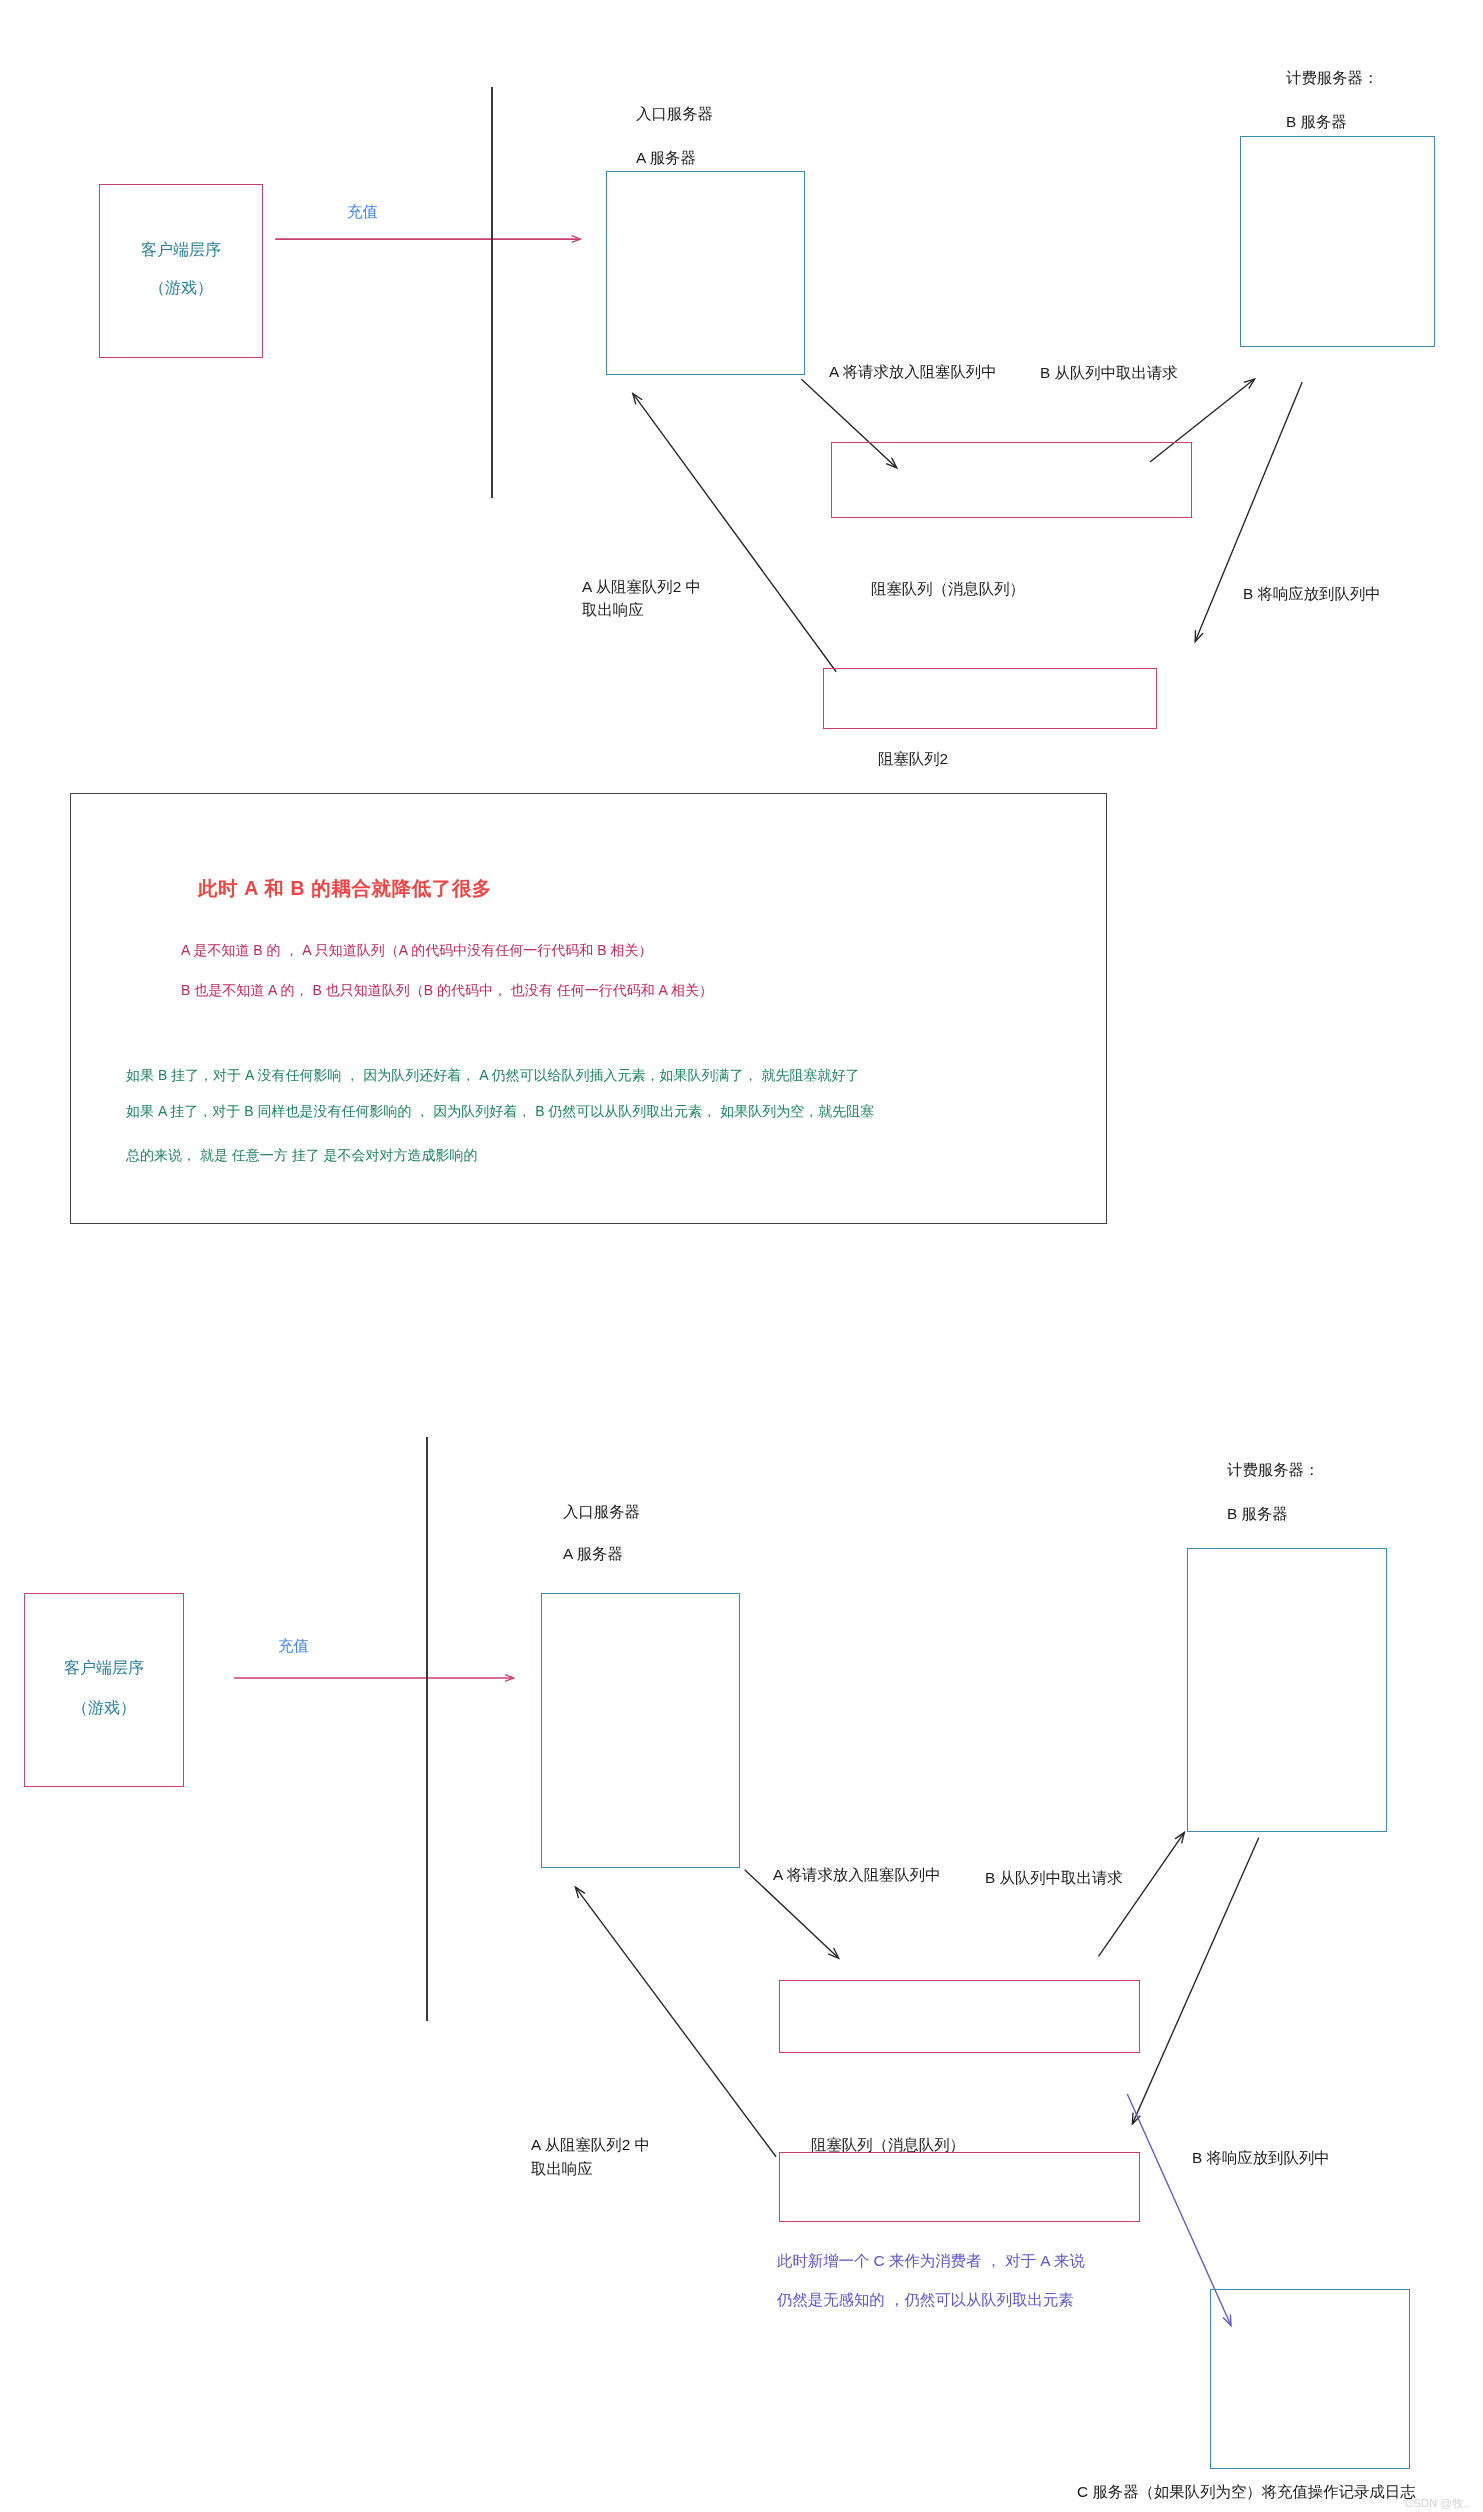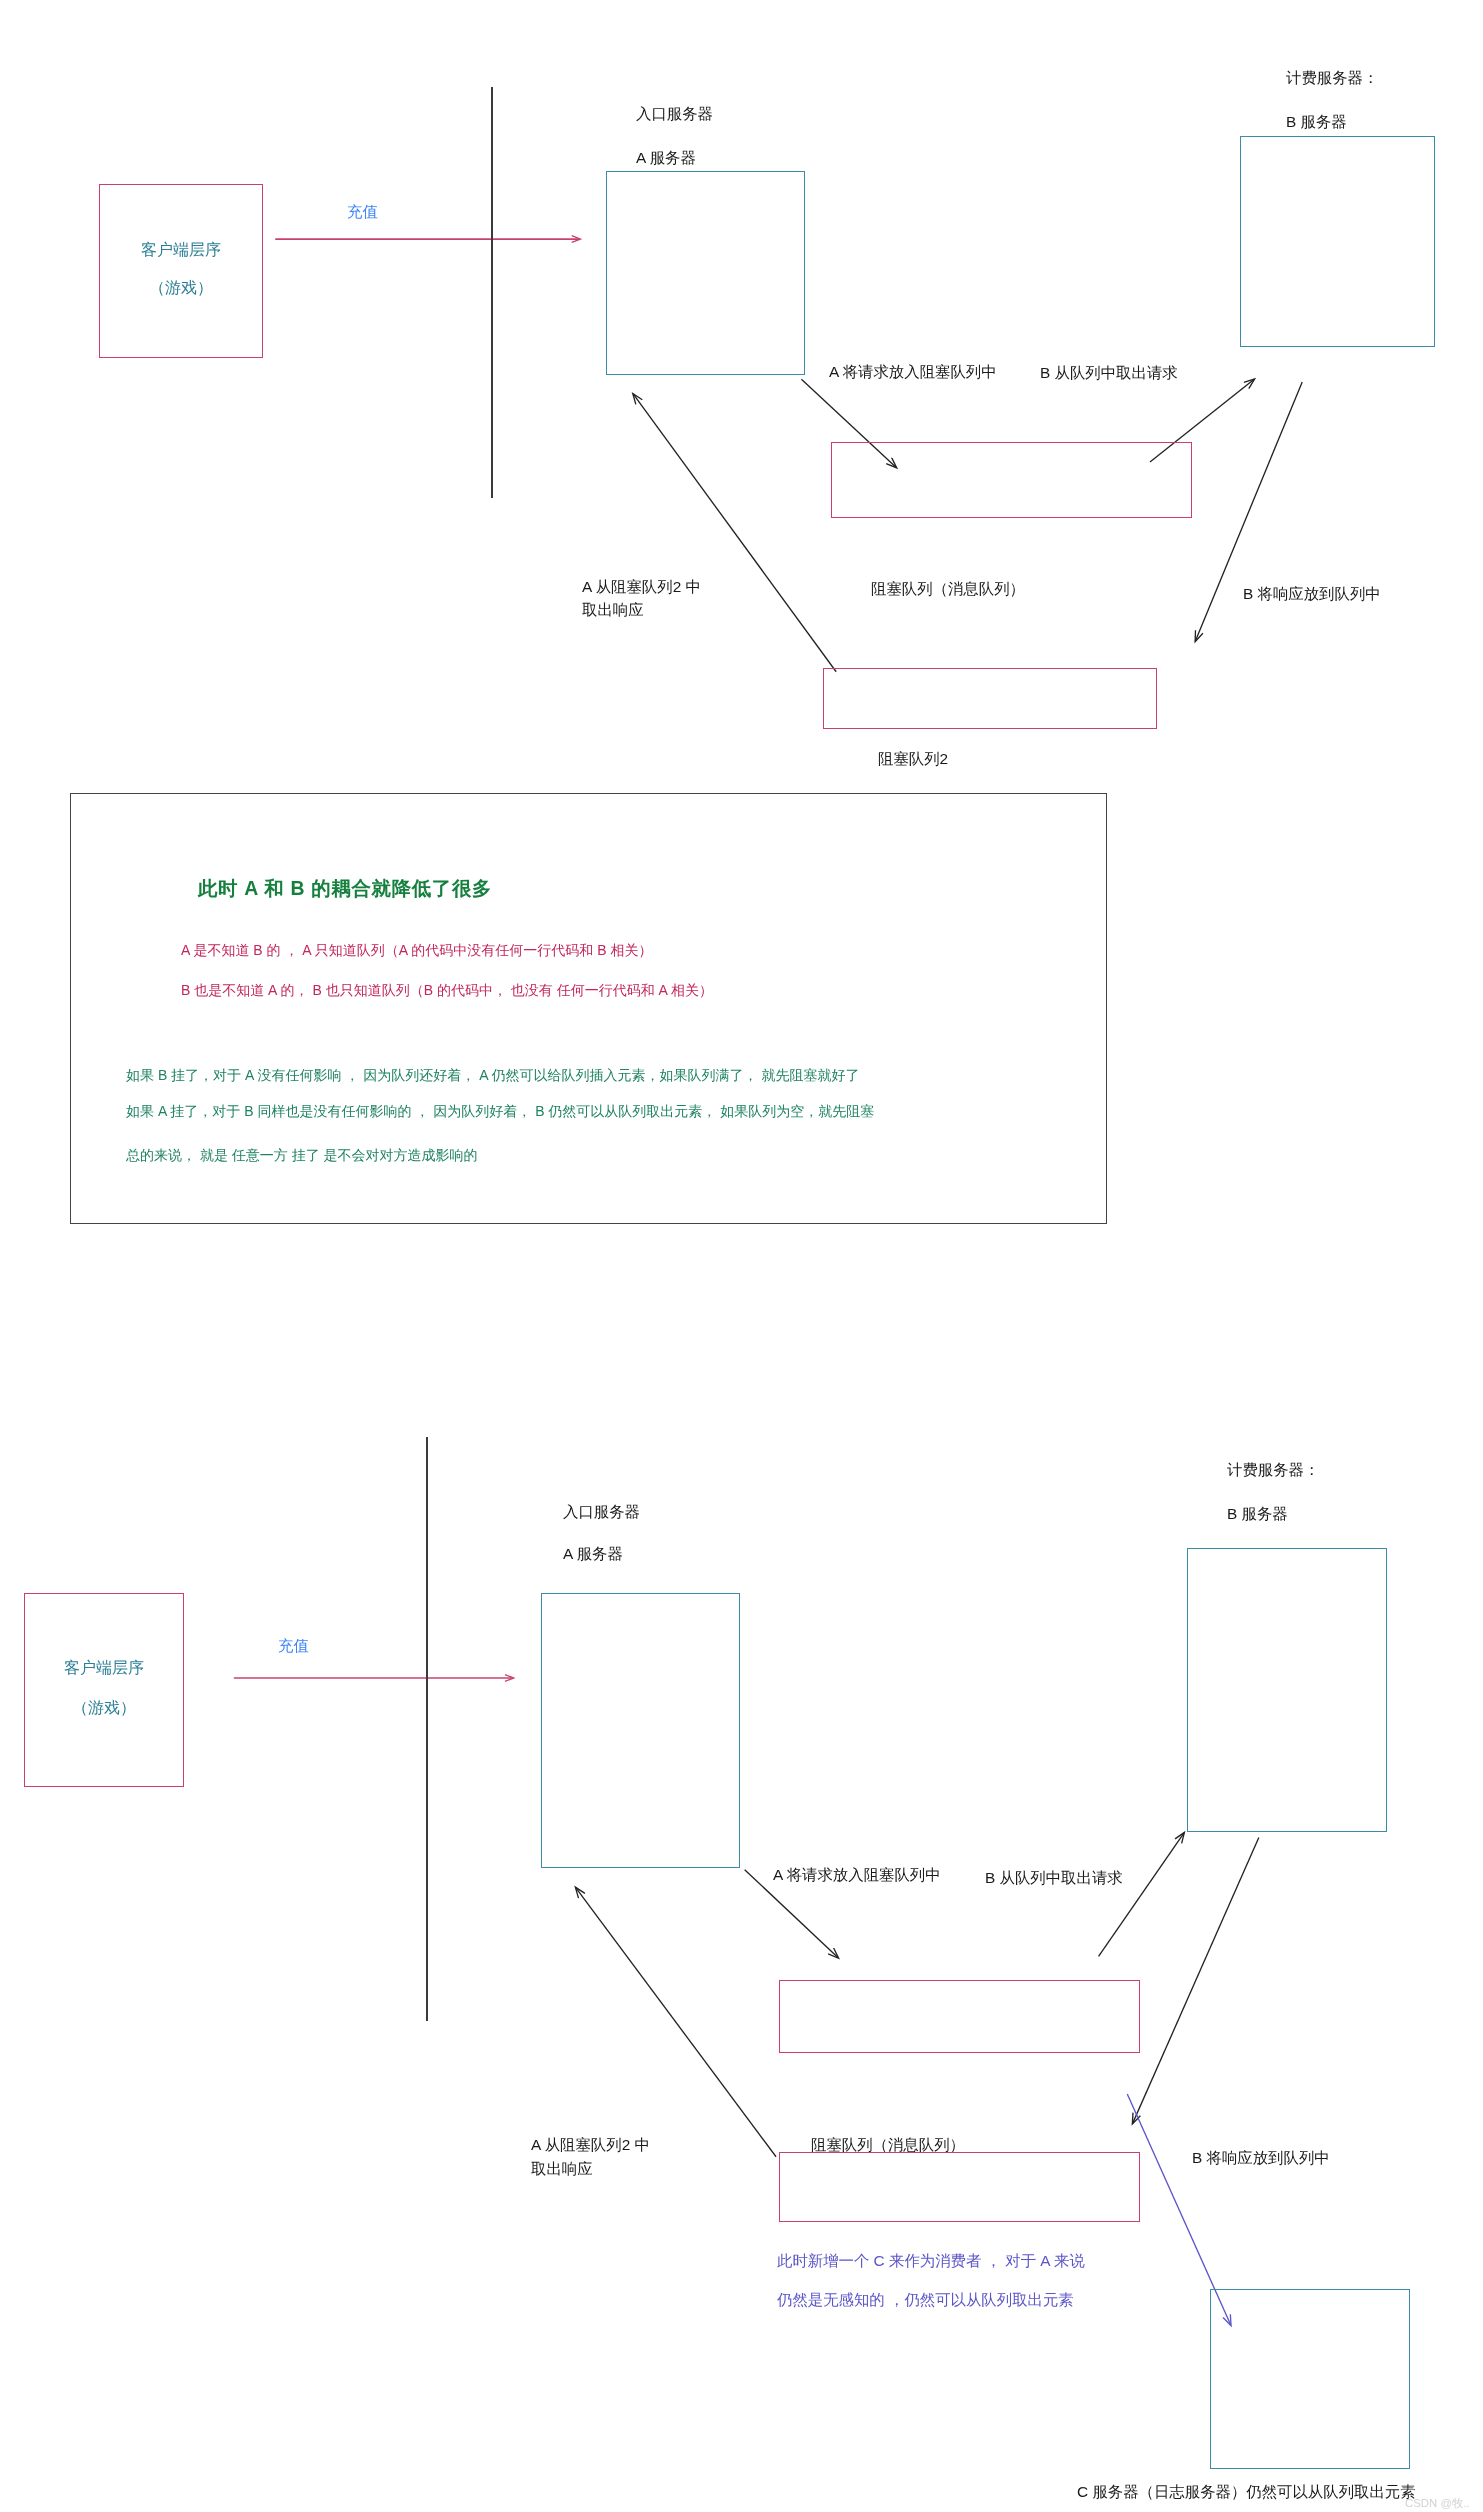--- a/index.html
+++ b/index.html
@@ -57,21 +57,21 @@
 
   
   .panel {
     position: absolute;
     border: 1.3px solid #444;
     background: #ffffff;
     box-sizing: border-box;
   }
   .panel-title {
     position: absolute;
-    color: #15803d;
+    color: #ef4444;
     font-size: 19.4px;
     font-weight: 600;
     letter-spacing: 0.7px;
     white-space: pre;
   }
   .panel-red {
     position: absolute;
     color: #c2265c;
     font-size: 14px;
     white-space: pre;
@@ -214,18 +214,18 @@
   <span class="lbl lbl-dark" style="left:531px; top:2158px;">取出响应</span>
 
   <span class="lbl lbl-dark" style="left:1192px; top:2147px;">B 将响应放到队列中</span>
 
   <div class="box box-pink" style="left:779px; top:2152px; width:361px; height:70px;"></div>
 
   <span class="lbl lbl-purple" style="left:777px; top:2250px;">此时新增一个 C 来作为消费者 ， 对于 A 来说</span>
   <span class="lbl lbl-purple" style="left:777px; top:2289px;">仍然是无感知的 ，仍然可以从队列取出元素</span>
 
   <div class="box box-blue" style="left:1210px; top:2289px; width:200px; height:180px;"></div>
-  <span class="lbl lbl-dark" style="left:1077px; top:2481px;">C 服务器（日志服务器）仍然可以从队列取出元素</span>
+  <span class="lbl lbl-dark" style="left:1077px; top:2481px;">C 服务器（如果队列为空）将充值操作记录成日志</span>
 
   <span class="watermark" style="left:1405px; top:2496px;">CSDN @牧..</span>
 
 </div>
 
 
 </body></html>

